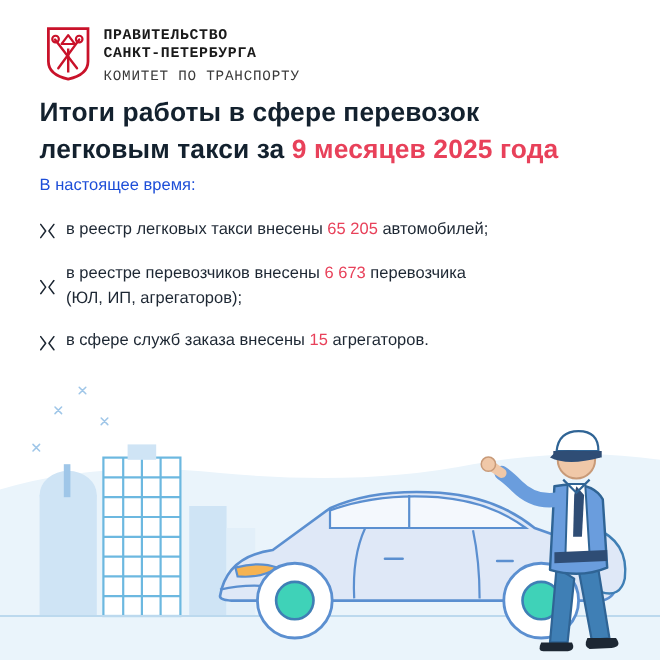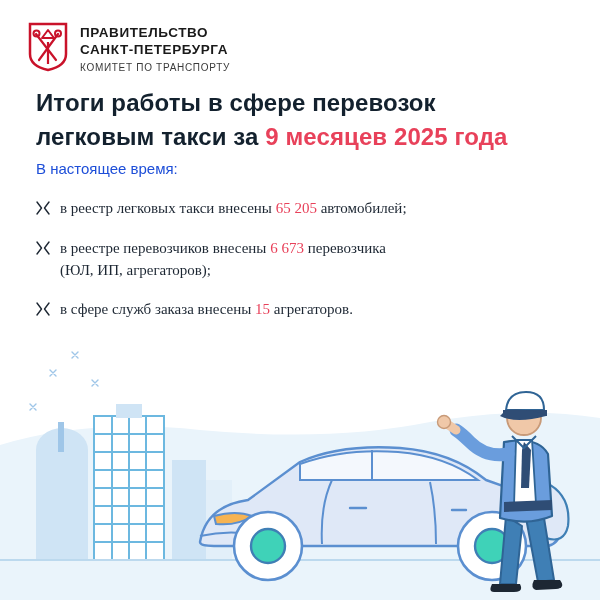--- a/index.html
+++ b/index.html
@@ -18,43 +18,44 @@
     width: 600px;
     height: 600px;
     background: #ffffff;
     overflow: hidden;
   }
 
   
   .header {
     position: absolute;
     top: 22px;
-    left: 28px;
+    left: 42px;
     display: flex;
     align-items: center;
     gap: 12px;
+    font-family: Liberation Mono, monospace;
   }
   .coat {
     width: 40px;
     height: 50px;
     position: relative;
   }
   .coat svg { display: block; }
   .org-text {
     padding-top: 3px;
   }
   .org-line1, .org-line2 {
     font-size: 13.5px;
     font-weight: bold;
     letter-spacing: 0.6px;
     color: #1a1a1a;
     line-height: 1.25;
   }
   .org-line3 {
-    font-size: 10px;
+    font-size: 13px;
     letter-spacing: 0.7px;
     color: #3a3a3a;
     margin-top: 3px;
   }
 
   
   .title {
     position: absolute;
     top: 86px;
     left: 36px;
@@ -78,23 +79,22 @@
 
   
   .bullets {
     position: absolute;
     top: 198px;
     left: 36px;
     width: 540px;
   }
   .bullet-row {
     display: flex;
-    align-items: flex-start;
+    align-items: center;
     margin-bottom: 18px;
-    font-family: Liberation Serif, serif;
   }
   .bullet-mark {
     width: 24px;
     flex: 0 0 24px;
     padding-top: 3px;
     color: #1d2733;
   }
   .bullet-mark svg { display: block; }
   .bullet-text {
     font-size: 15px;

